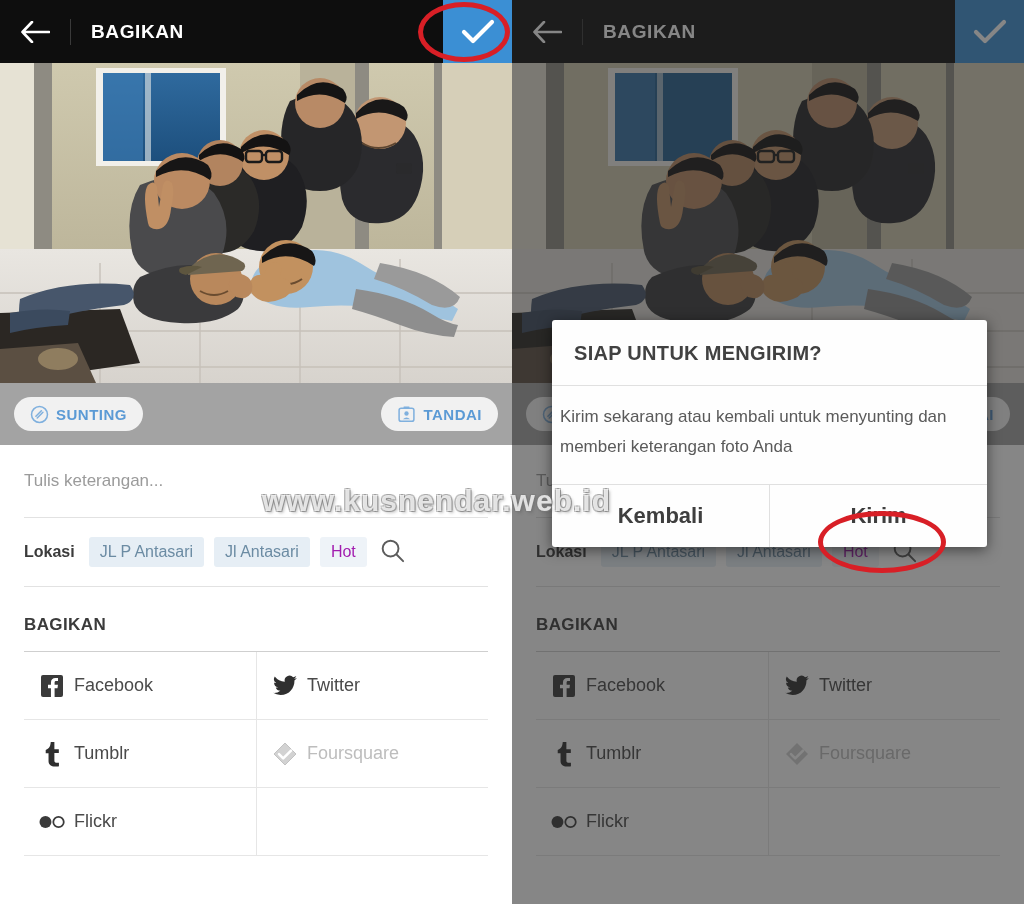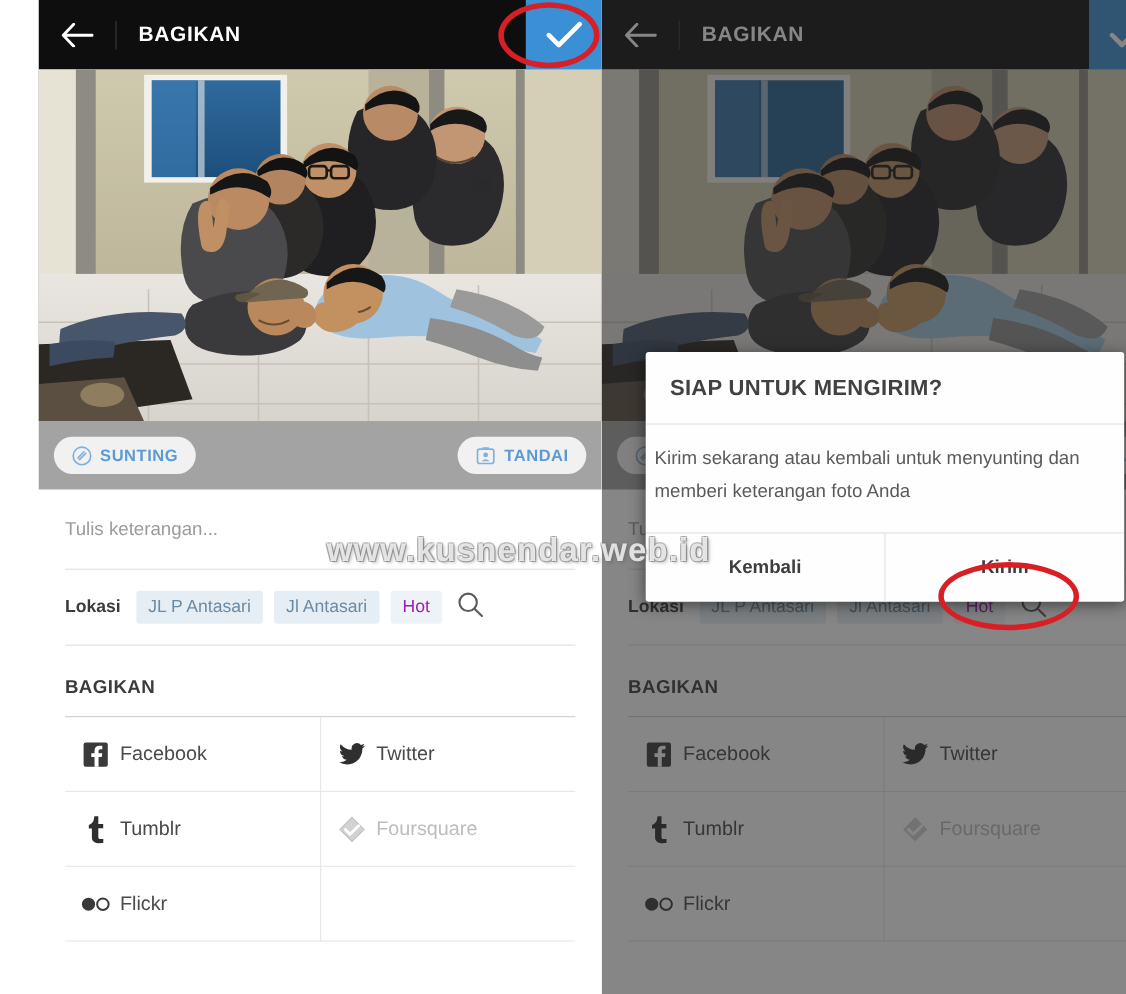--- a/index.html
+++ b/index.html
@@ -1,21 +1,21 @@
 <!DOCTYPE html>
 <html><head>
 <meta charset="utf-8">
 <style>
   html,body{margin:0;padding:0;background:#ffffff;}
   body{
     width:1024px;height:904px;overflow:hidden;
     font-family:"Liberation Sans","DejaVu Sans",sans-serif;
     -webkit-font-smoothing:antialiased;
   }
-  .stage{position:relative;width:932px;height:904px;margin-left:35px;}
+  .stage{position:relative;width:932px;height:904px;}
 
   
   .panel{position:absolute;top:0;width:512px;height:904px;overflow:hidden;background:#fff;}
   .panel.left{left:0;}
   .panel.right{left:512px;}
 
   
   .appbar{position:relative;height:63px;background:#0e0e0e;display:flex;align-items:center;}
   .back-btn{width:70px;height:63px;display:flex;align-items:center;justify-content:center;}
   .back-arrow{display:block;}
@@ -57,21 +57,21 @@
   
   .scrim{position:absolute;inset:0;background:rgba(40,40,40,.56);pointer-events:none;}
 
   
   .dialog{position:absolute;left:40px;top:320px;width:435px;background:#fefefe;
           border-radius:3px;box-shadow:0 3px 14px rgba(0,0,0,.5);overflow:hidden;}
   .dlg-title{font-size:20px;font-weight:bold;color:#414141;padding:22px 8px 20px 22px;letter-spacing:.3px;}
   .dlg-divider{height:1px;background:#e0e0e0;}
   .dlg-body{font-size:17px;line-height:30px;color:#5a5a5a;padding:16px 22px 22px 8px;}
   .dlg-actions{display:flex;border-top:1px solid #e0e0e0;height:62px;}
-  .dlg-btn{flex:1;display:flex;align-items:center;justify-content:center;font-size:17px;font-weight:bold;color:#3e3e3e;}
+  .dlg-btn{flex:1;display:flex;align-items:center;justify-content:center;font-size:22px;font-weight:bold;color:#3e3e3e;}
   .dlg-btn + .dlg-btn{border-left:1px solid #e0e0e0;}
 
   
   .annot{position:absolute;border:5px solid #d81f26;border-radius:50%;box-sizing:border-box;pointer-events:none;}
   #annot-confirm{left:418px;top:2px;width:92px;height:60px;}
   #annot-kirim{left:818px;top:511px;width:128px;height:62px;}
 
   
   .watermark{position:absolute;left:262px;top:484px;font-size:30px;font-weight:bold;letter-spacing:1px;
              color:rgba(255,255,255,.78);

